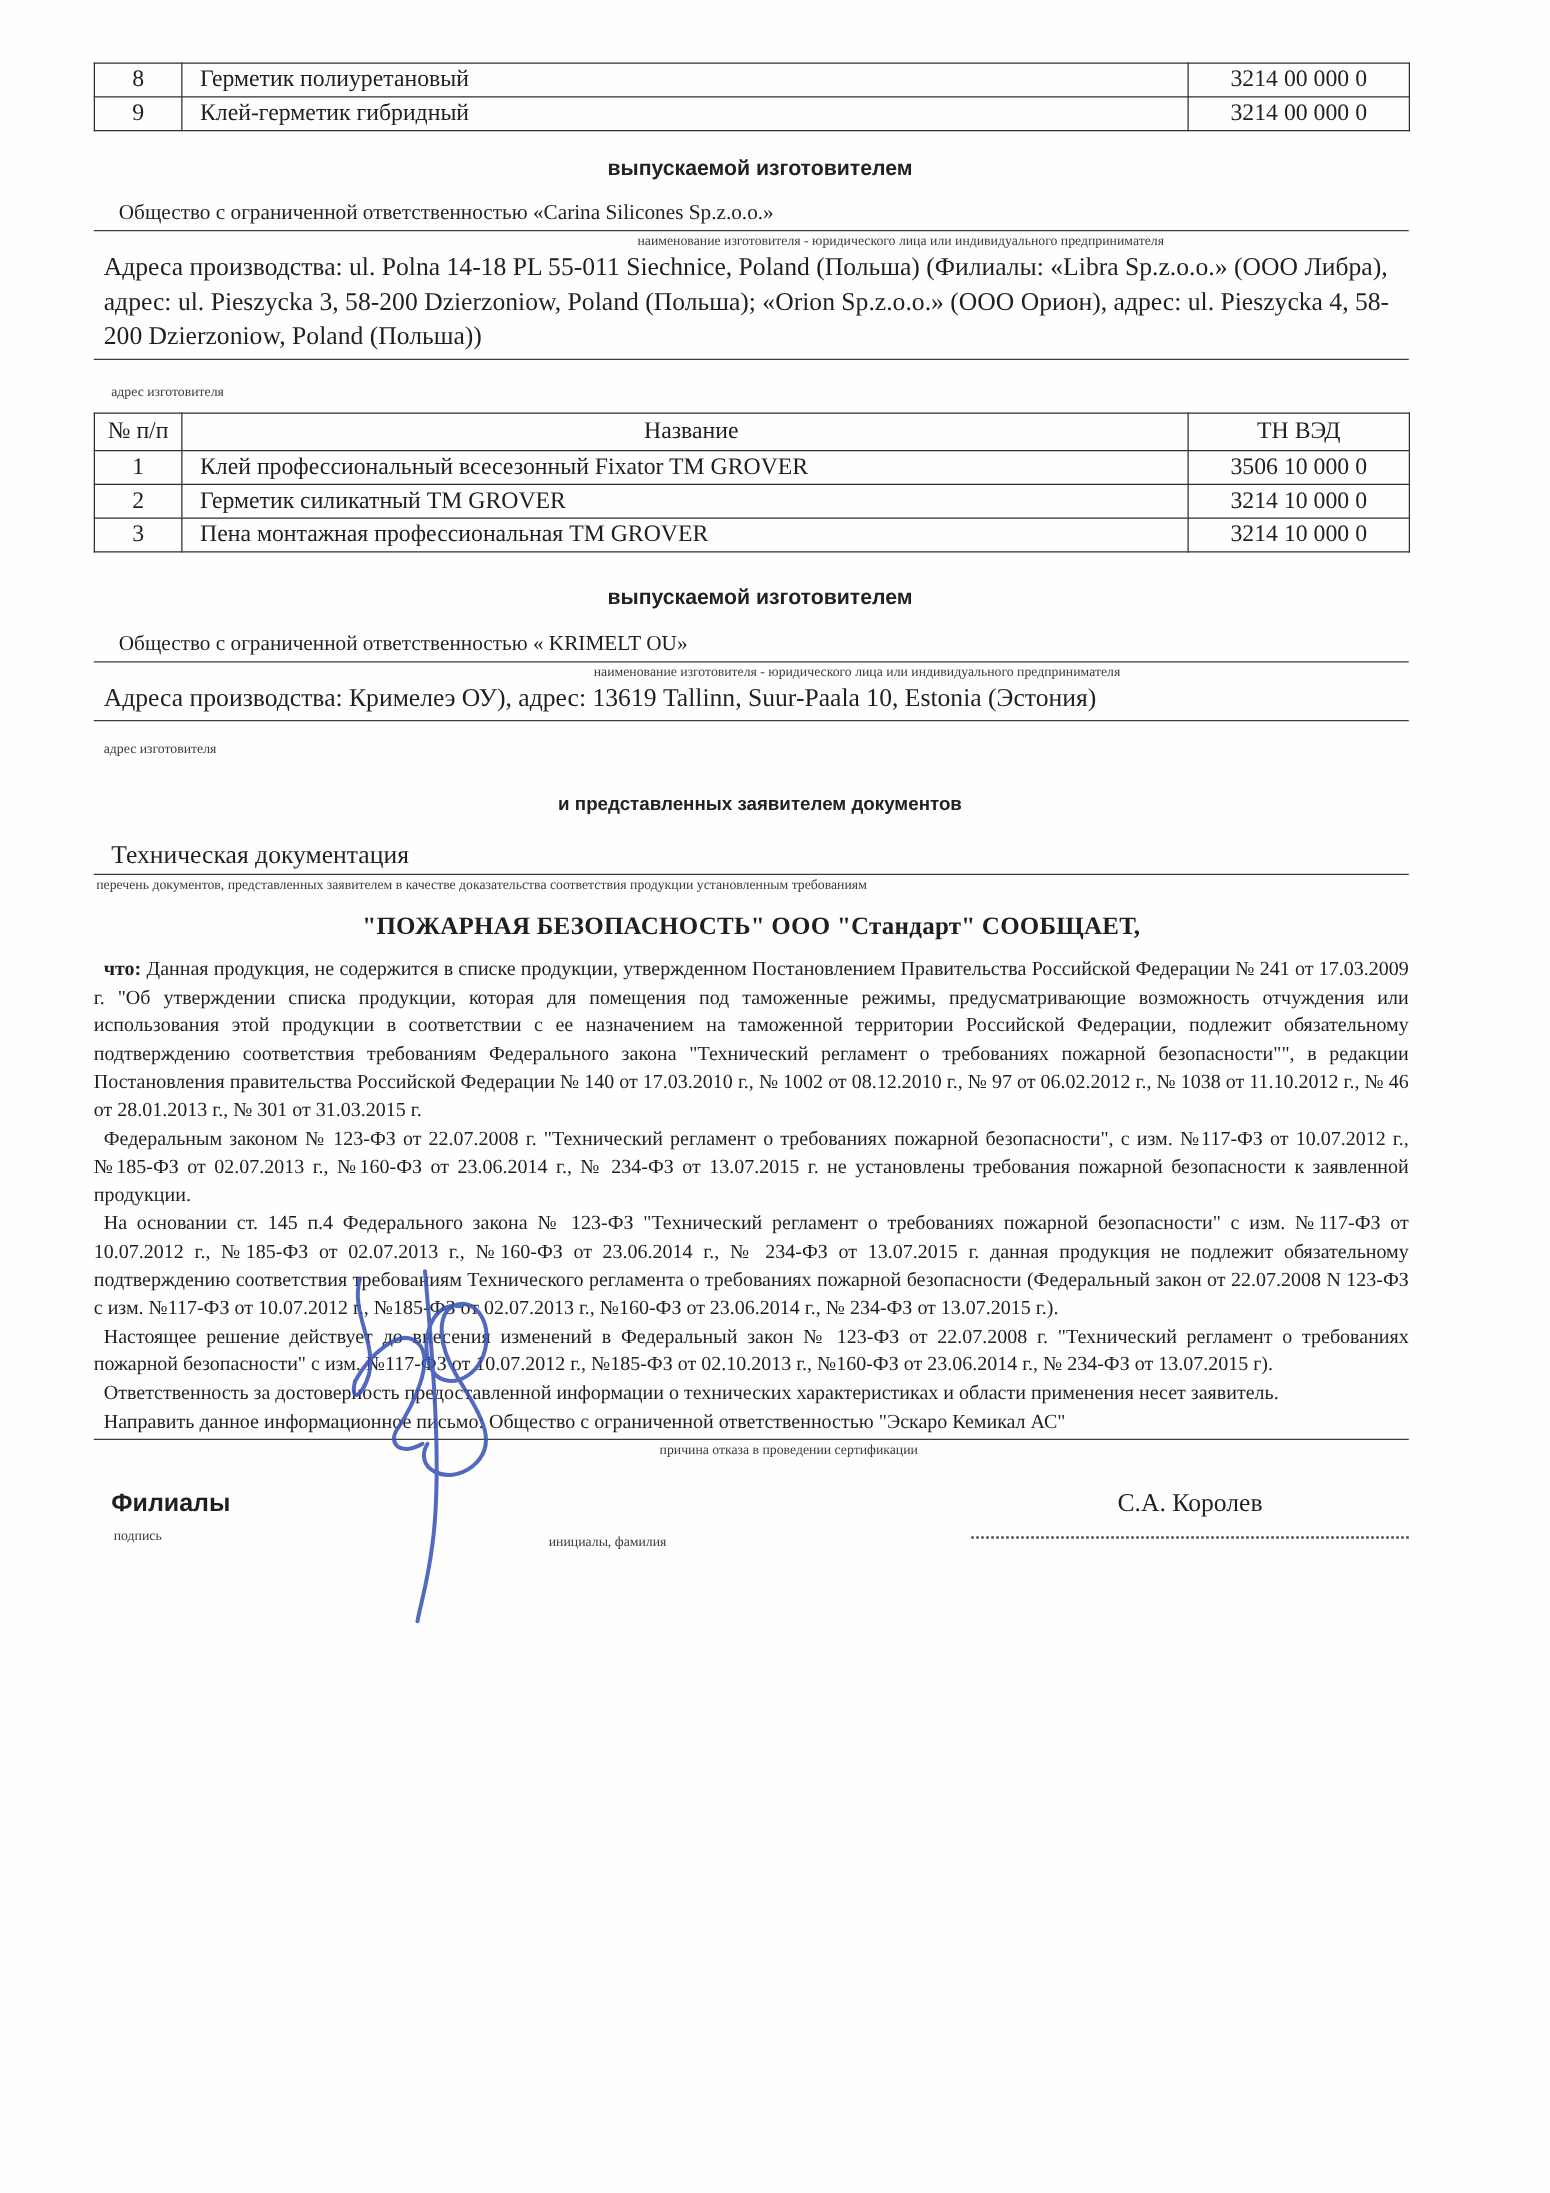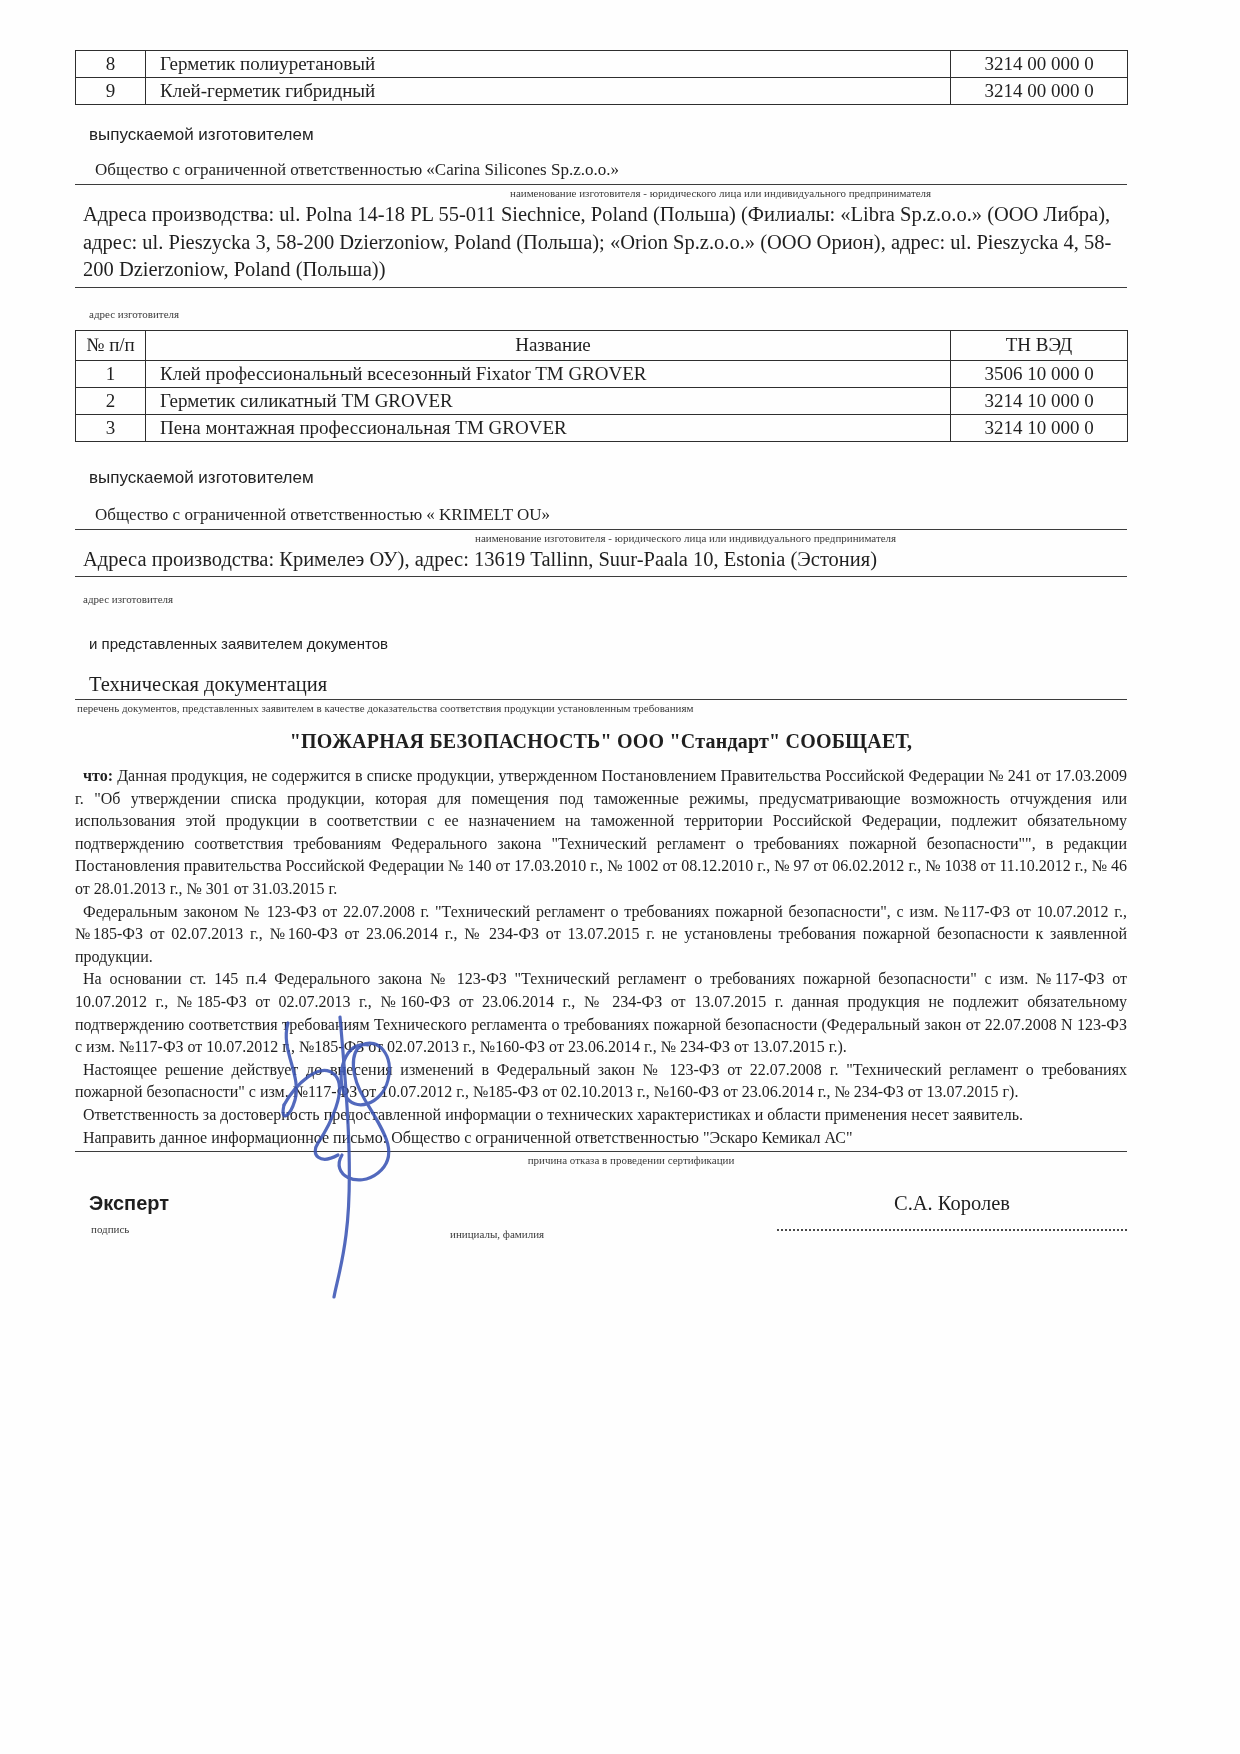--- a/index.html
+++ b/index.html
@@ -20,22 +20,23 @@
     font-size:19px;font-weight:normal;
     height:27px;padding:0 4px;box-sizing:border-box;
     white-space:nowrap;overflow:hidden;
   }
   .col-num{width:70px;text-align:center;}
   .col-name{width:805px;text-align:left;padding-left:14px !important;}
   .col-code{width:177px;text-align:center;}
   .hdr{text-align:center !important;}
   .bold-label{
     font-family:"Liberation Sans", sans-serif;
-    font-weight:normal;font-size:17px;color:#222;
+    font-weight:bold;font-size:17px;color:#222;
     margin:0;
+    text-align:center;
   }
   .underl{border-bottom:1.8px solid #3c3c3c;}
   .caption{
     font-size:11px;color:#3a3a3a;line-height:12px;
     font-family:"Liberation Serif", serif;
   }
   .manuf{
     font-size:17px;line-height:25px;
     padding:0 0 2px 20px;
   }
@@ -62,21 +63,21 @@
     margin-top:26px;display:flex;justify-content:space-between;
     align-items:flex-start;
   }
   .sig-left{width:220px;}
   .expert{
     font-family:"Liberation Sans", sans-serif;
     font-weight:bold;font-size:20px;margin:0 0 0 14px;
   }
   .sig-left .caption{margin:8px 0 0 16px;}
   .sig-mid{width:260px;padding-top:36px;}
-  .sig-mid .caption{margin-left:44px;}
+  .sig-mid .caption{margin-left:33px;}
   .sig-right{width:350px;text-align:center;}
   .sig-name{font-size:20.5px;margin:0;}
   .dotline{border-bottom:2.2px dotted #4a4a4a;height:14px;width:350px;}
   .ink{position:absolute;left:250px;top:1005px;pointer-events:none;}
 </style>
 </head>
 <body>
 
 <div class="page">
 
@@ -143,21 +144,21 @@
     <p>Федеральным законом № 123-ФЗ от 22.07.2008 г. "Технический регламент о требованиях пожарной безопасности", с изм. №117-ФЗ от 10.07.2012 г., №185-ФЗ от 02.07.2013 г., №160-ФЗ от 23.06.2014 г.,  № 234-ФЗ от 13.07.2015 г.  не установлены требования пожарной безопасности к заявленной продукции.</p>
     <p>На основании ст. 145 п.4 Федерального закона № 123-ФЗ "Технический регламент о требованиях пожарной безопасности" с изм. №117-ФЗ от 10.07.2012 г., №185-ФЗ от 02.07.2013 г., №160-ФЗ от 23.06.2014 г.,  № 234-ФЗ от 13.07.2015 г.  данная продукция не подлежит обязательному подтверждению соответствия требованиям Технического регламента о требованиях пожарной безопасности (Федеральный закон от 22.07.2008 N 123-ФЗ с изм. №117-ФЗ от 10.07.2012 г., №185-ФЗ от 02.07.2013 г., №160-ФЗ от 23.06.2014 г., № 234-ФЗ от 13.07.2015 г.).</p>
     <p>Настоящее решение действует до внесения изменений в Федеральный закон № 123-ФЗ от 22.07.2008 г. "Технический регламент о требованиях пожарной безопасности" с изм. №117-ФЗ от 10.07.2012 г., №185-ФЗ от 02.10.2013 г., №160-ФЗ от 23.06.2014 г., № 234-ФЗ от 13.07.2015 г).</p>
     <p>Ответственность за достоверность предоставленной информации о технических характеристиках и области применения несет заявитель.</p>
     <p class="p6">Направить данное информационное письмо:  Общество с ограниченной ответственностью  "Эскаро Кемикал АС"</p>
     <div class="caption p6-caption">причина отказа в проведении сертификации</div>
   </div>
 
   <div class="sig-row">
     <div class="sig-left">
-      <p class="expert">Эксперт</p>
+      <p class="expert">Филиалы</p>
       <div class="caption">подпись</div>
     </div>
     <div class="sig-mid">
       <div class="caption">инициалы, фамилия</div>
     </div>
     <div class="sig-right">
       <p class="sig-name">С.А. Королев</p>
       <div class="dotline"></div>
     </div>
   </div>

